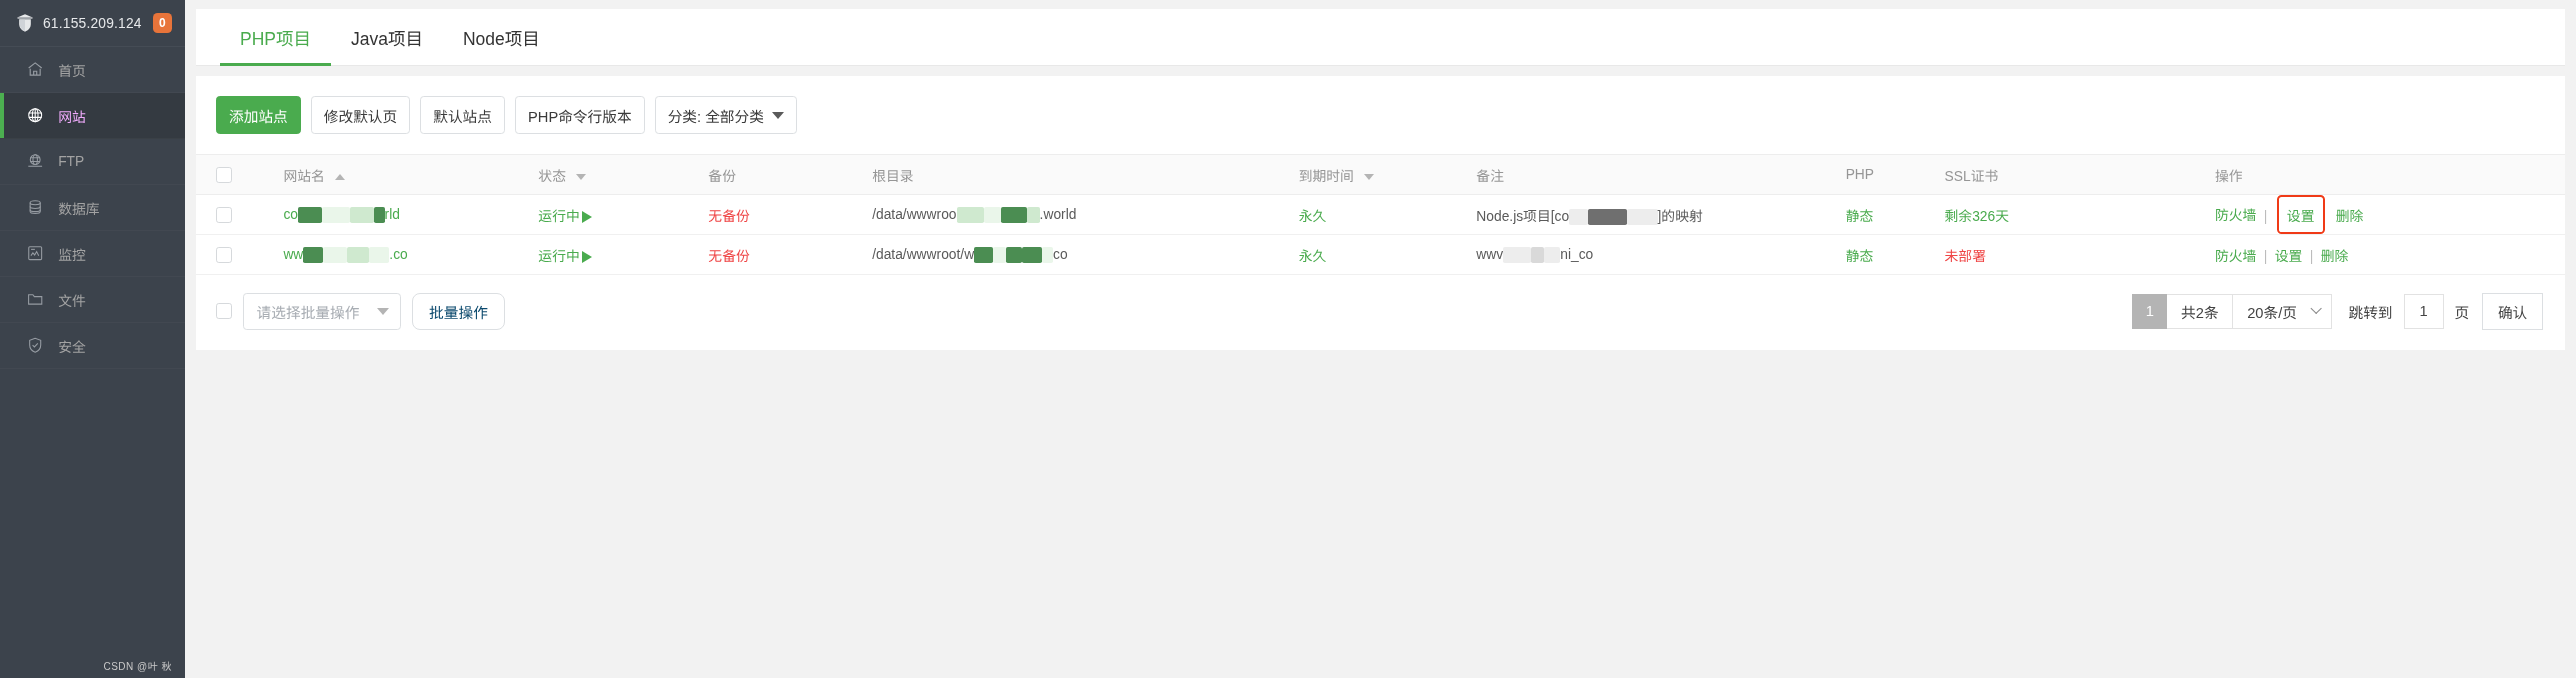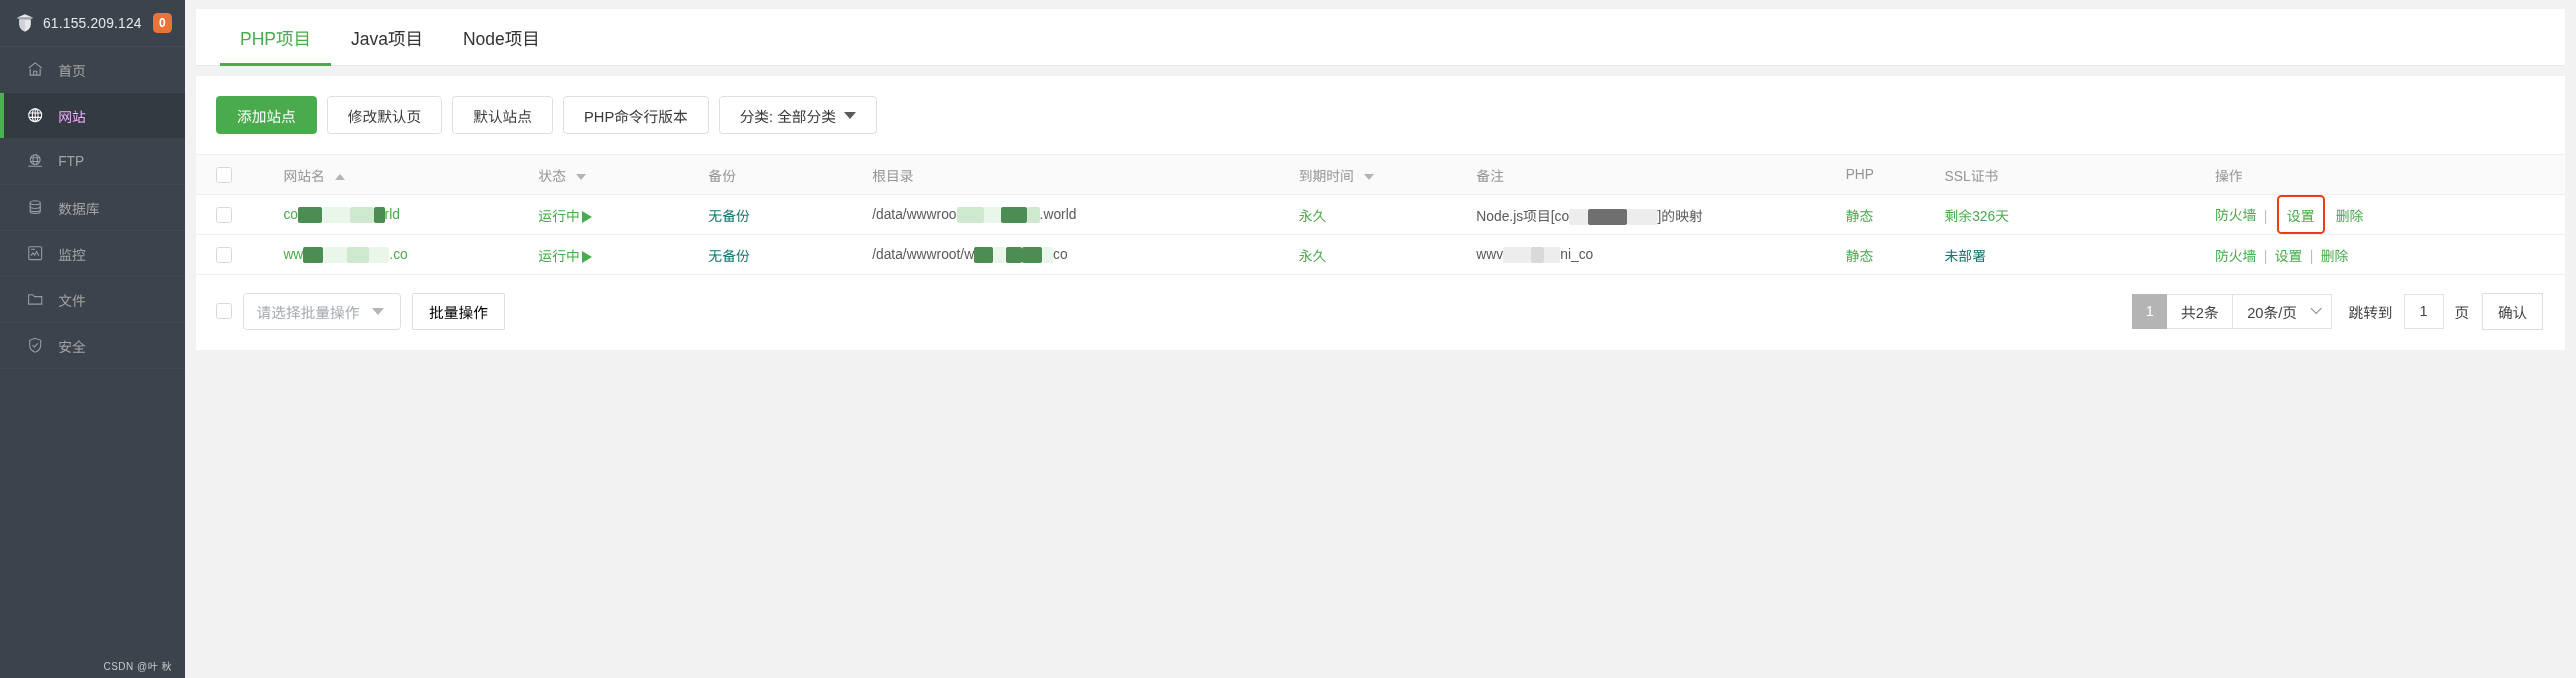--- a/index.html
+++ b/index.html
@@ -98,21 +98,21 @@
     padding: 20px 22px 20px 20px;
     gap: 10px;
   }
   .btn {
     height: 38px;
     border: 0.9px solid #dcdfe2;
     background: #fff;
     color: #3a3a3a;
     font-size: 14.7px;
     border-radius: 3.7px;
-    padding: 0 20px;
+    padding: 0 12px;
     display: inline-flex; align-items: center; justify-content: center;
     cursor: pointer;
     white-space: nowrap;
     font-family: inherit;
   }
   .btn.primary {
     background: #4aab4e; border-color: #4aab4e; color: #fff;
   }
   .btn .caret {
     margin-left: 8.3px;
@@ -174,21 +174,21 @@
   }
   .sort-asc {
     border-left: 5.5px solid transparent; border-right: 5.5px solid transparent;
     border-bottom: 6.4px solid #b4b4b4;
   }
   .sort-desc {
     border-left: 5.5px solid transparent; border-right: 5.5px solid transparent;
     border-top: 6.4px solid #b4b4b4;
   }
   .green { color: #4aab4e; }
-  .orange { color: #0f766e; }
+  .orange { color: #ef4444; }
   .mask {
     display: inline-block;
     vertical-align: middle;
     height: 15.6px;
     border-radius: 1.8px;
   }
   .m-dark { background: #4b8d52; }
   .m-mid  { background: #cfe9cf; }
   .m-lite { background: #eaf6ea; }
   .m-gray { background: #6f6f6f; }
@@ -217,33 +217,33 @@
 
   
   .tfoot {
     display: flex; align-items: center;
     padding: 17.5px 22px 20px 20px;
     gap: 11px;
   }
   .sel {
     height: 37px; min-width: 158px;
     border: 0.9px solid #dcdfe2; border-radius: 3.7px;
-    display: flex; align-items: center; justify-content: flex-start;
+    display: flex; align-items: center; justify-content: space-between;
     padding: 0 11px 0 13px;
     font-size: 14.7px; color: #a8adb3;
     background: #fff; cursor: pointer;
   }
   .sel .caret2 {
     width: 0; height: 0; margin-left: 13px;
     border-left: 6.4px solid transparent; border-right: 6.4px solid transparent;
     border-top: 7.4px solid #b4b4b4;
   }
   .btn-ghost {
     height: 37px; border: 0.9px solid #dcdfe2; background: #fff;
-    border-radius: 1px; padding: 0 16.5px; font-size: 14.7px; color: #000000;
+    border-radius: 8px; padding: 0 16.5px; font-size: 14.7px; color: #0c4a6e;
     display: inline-flex; align-items: center; cursor: pointer;
     font-family: inherit;
   }
   .foot-spacer { flex: 1 1 auto; }
   .pager { display: flex; align-items: center; }
   .pg-num {
     min-width: 35px; height: 35px;
     background: #b4b4b4; color: #fff;
     display: flex; align-items: center; justify-content: center;
     font-size: 14.7px;

